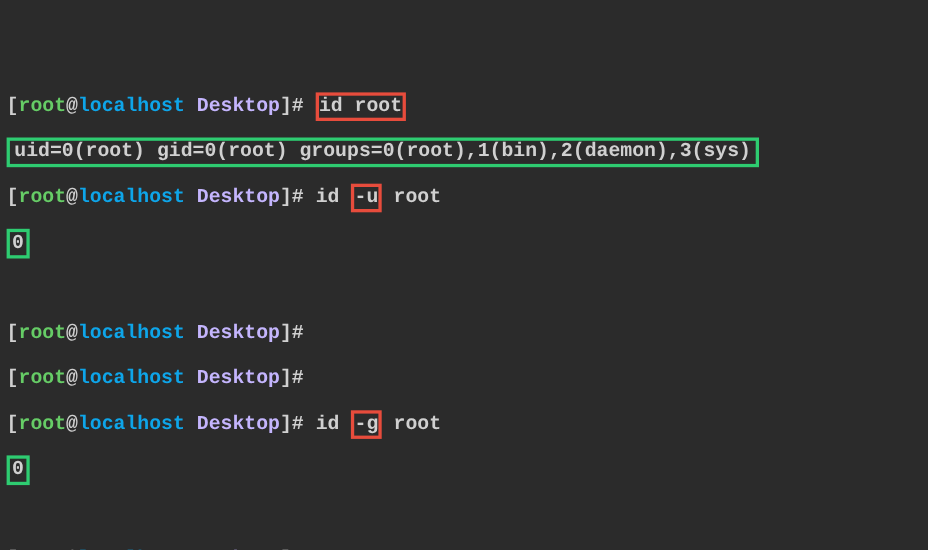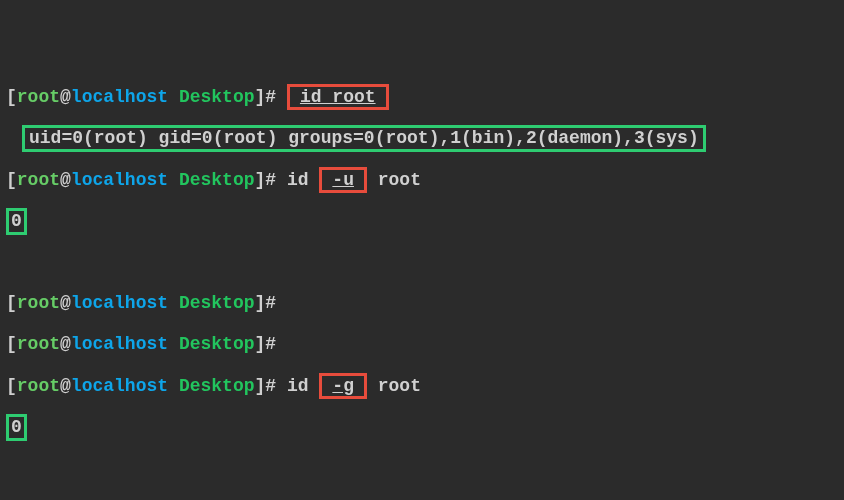--- a/index.html
+++ b/index.html
@@ -14,42 +14,41 @@
       height: 500px;
       padding: 4px 6px;
       overflow: hidden;
       white-space: pre;
     }
     .line { display: block; }
     .prompt-bracket { color: #d0d0d0; }
     .user { color: #66cc66; }
     .at { color: #d0d0d0; }
     .host { color: #0ea5e9; }
-    .path { color: #22c55e; }
+    .path { color: #c4b5fd; }
     .hash { color: #d0d0d0; }
     .cmd { color: #d0d0d0; }
     .output { color: #d0d0d0; }
     .box-red {
       display: inline-block;
       border: 3px solid #e74c3c;
-      padding: 0 10px;
+      padding: 0 0;
       margin: -3px 0;
-      text-decoration: underline;
     }
     .box-green {
       display: inline-block;
       border: 3px solid #2ecc71;
       padding: 0 2px;
       margin: -3px 0;
     }
     .box-green-wide {
       display: inline-block;
       border: 3px solid #2ecc71;
       padding: 0 4px;
-      margin: -3px 16px;
+      margin: -3px 0;
     }
     .blank { height: 20px; }
   </style>
 </head>
 <body>
 
 
 
 <span class="line"><span class="prompt-bracket">[</span><span class="user">root</span><span class="at">@</span><span class="host">localhost</span><span class="path"> </span><span class="path">Desktop</span><span class="prompt-bracket">]</span><span class="hash">#</span> <span class="box-red"><span class="cmd">id root</span></span></span>
 <span class="line"><span class="box-green-wide"><span class="output">uid=0(root) gid=0(root) groups=0(root),1(bin),2(daemon),3(sys)</span></span></span>

